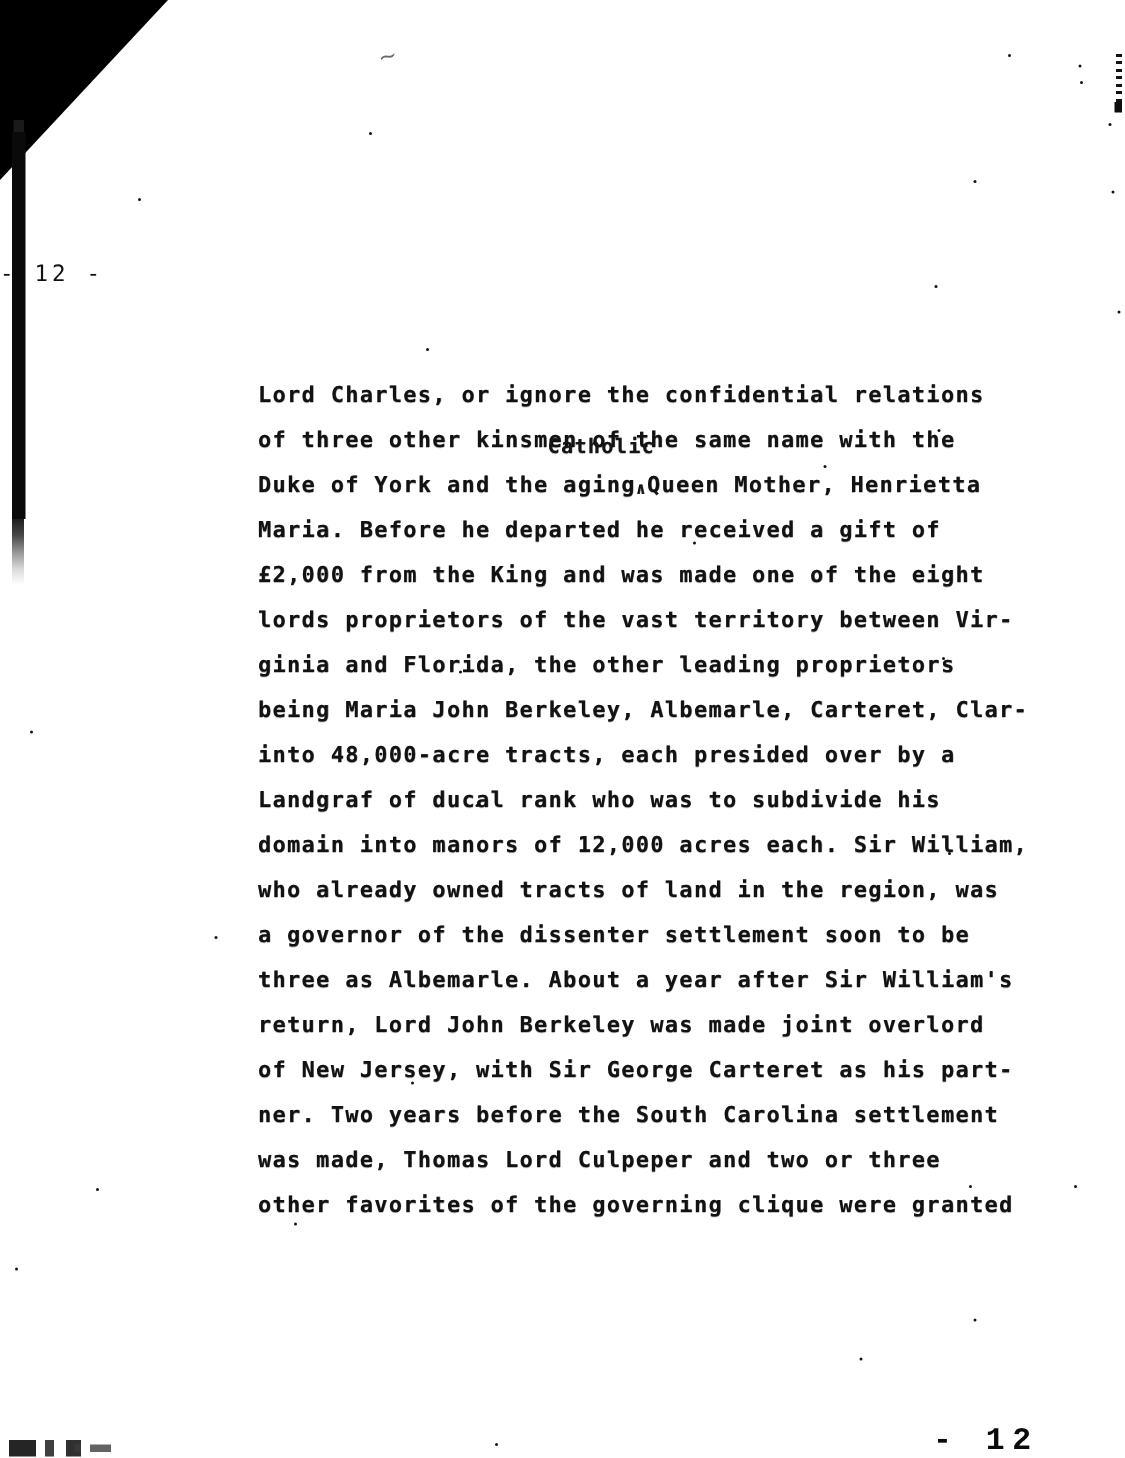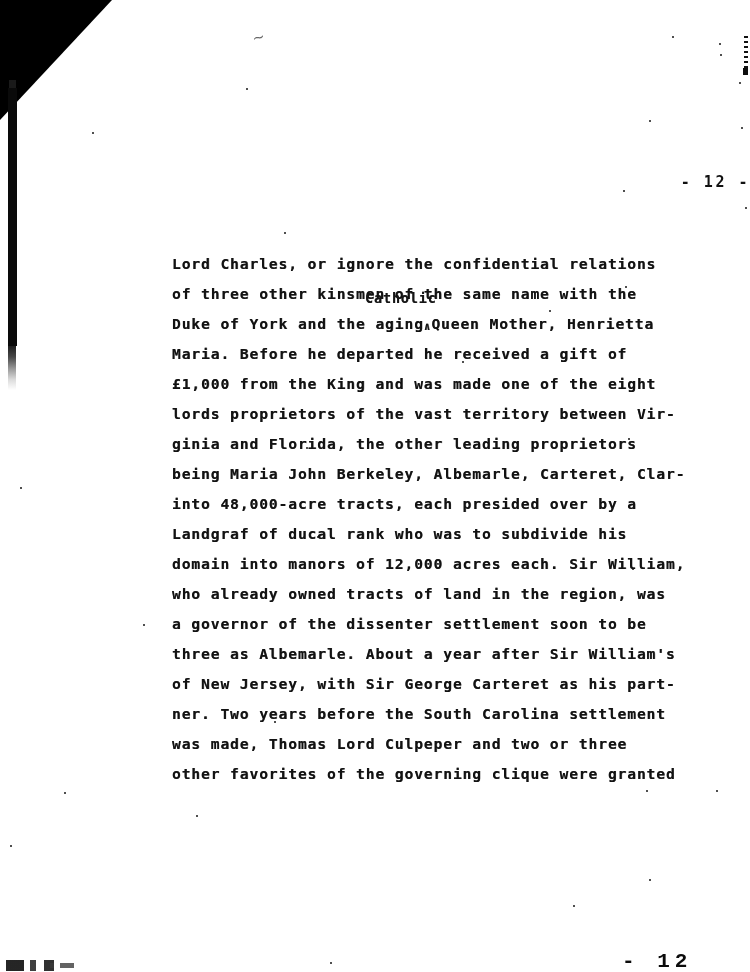--- a/index.html
+++ b/index.html
@@ -157,24 +157,24 @@
     height: 2px;
     border-radius: 50%;
   }
 
   
   .page-number {
     position: absolute;
     left: 0;
     top: 173px;
     width: 750px;
-    text-align: right;
+    text-align: left;
     font-family: "DejaVu Sans Mono", monospace;
     font-size: 15px;
-    font-weight: bold;
+    font-weight: normal;
     color: #111111;
     letter-spacing: 2.5px;
   }
 
   .body-block {
     position: absolute;
     left: 172px;
     top: 249px;
     width: 500px;
   }
@@ -263,30 +263,31 @@
   <div class="page-number">- 12 -</div>
 
   <div class="body-block">
 
     <div class="typed-line">Lord Charles, or ignore the confidential relations</div>
     <div class="typed-line">of three other kinsmen of the same name with the</div>
 
     <div class="typed-line"><span class="insertion-word">Catholic</span><span>Duke of York and the aging</span><span class="caret-mark">∧</span><span>Queen Mother, Henrietta</span></div>
 
     <div class="typed-line">Maria. Before he departed he received a gift of</div>
-    <div class="typed-line">£1,000 from the King and was made one of the eight</div>
+    <div class="typed-line">£2,000 from the King and was made one of the eight</div>
     <div class="typed-line">lords proprietors of the vast territory between Vir-</div>
     <div class="typed-line">ginia and Florida, the other leading proprietors</div>
     <div class="typed-line">being Maria John Berkeley, Albemarle, Carteret, Clar-</div>
     <div class="typed-line">into 48,000-acre tracts, each presided over by a</div>
     <div class="typed-line">Landgraf of ducal rank who was to subdivide his</div>
     <div class="typed-line">domain into manors of 12,000 acres each. Sir William,</div>
     <div class="typed-line">who already owned tracts of land in the region, was</div>
     <div class="typed-line">a governor of the dissenter settlement soon to be</div>
     <div class="typed-line">three as Albemarle. About a year after Sir William's</div>
+    <div class="typed-line">return, Lord John Berkeley was made joint overlord</div>
     <div class="typed-line">of New Jersey, with Sir George Carteret as his part-</div>
     <div class="typed-line">ner. Two years before the South Carolina settlement</div>
     <div class="typed-line">was made, Thomas Lord Culpeper and two or three</div>
     <div class="typed-line">other favorites of the governing clique were granted</div>
 
   </div>
 
   <div class="artifact-bottom-smudge"></div>
   <div class="artifact-bottom-smudge2"></div>
   <div class="artifact-bottom-digits">

